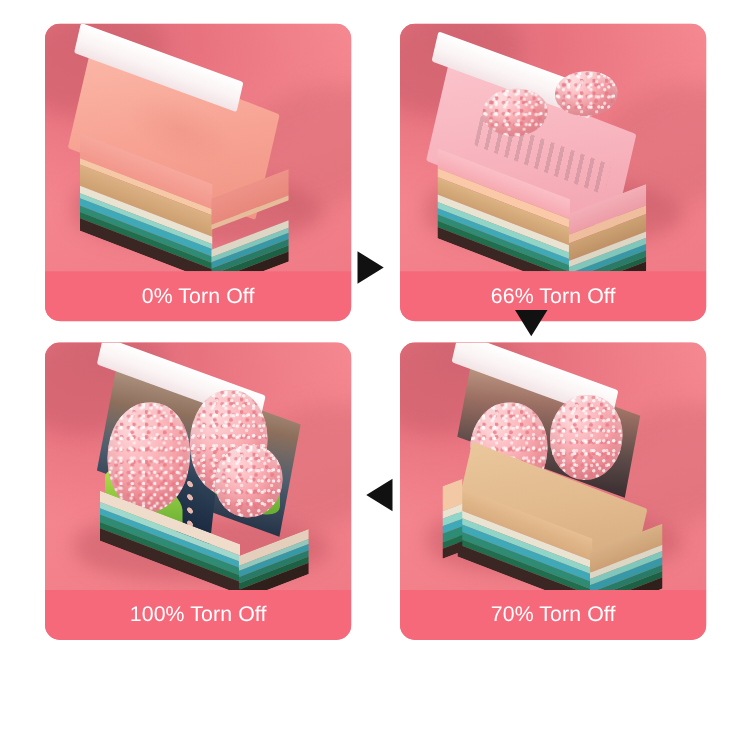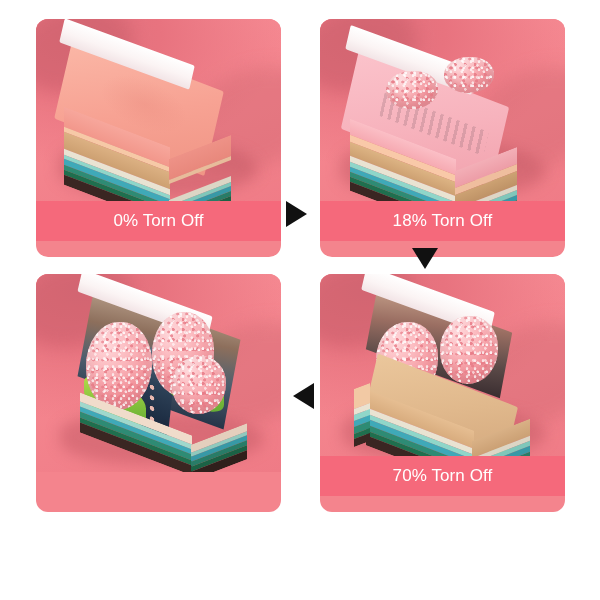--- a/index.html
+++ b/index.html
@@ -184,21 +184,21 @@
   .grass {
     position: absolute;
     border-radius: 30% 40% 35% 45%;
     background: linear-gradient(160deg, #BEE34B 0%, #8CC63F 45%, #5FA832 100%);
   }
 
   
   .caption {
     position: absolute;
     left: 0;
-    bottom: 16px;
+    bottom: 0;
     width: 100%;
     height: 40px;
     background: #F5697B;
     display: flex;
     align-items: center;
     justify-content: center;
   }
 
   .caption-text {
     color: #ffffff;
@@ -343,21 +343,21 @@
             <div class="layer" style="height:8%;  background:#DCD6C5;"></div>
             <div class="layer" style="height:7%;  background:#7FC7BA;"></div>
             <div class="layer" style="height:7%;  background:#3799A6;"></div>
             <div class="layer" style="height:7%;  background:#287C67;"></div>
             <div class="layer" style="height:6%;  background:#1B6245;"></div>
             <div class="layer" style="height:11%; background:#30201C;"></div>
           </div>
         </div>
       </div>
       <div class="caption">
-        <span class="caption-text">18% Torn Off</span>
+        <span class="caption-text">66% Torn Off</span>
       </div>
     </div>
 
     <div class="panel p3">
       <div class="photo">
         <div class="backdrop-shadow bs-left"></div>
         <div class="backdrop-shadow bs-right"></div>
 
         <div class="pad-shadow" style="left:24px; top:138px; width:204px; height:52px;"></div>
 
@@ -405,20 +405,23 @@
           <div class="stack-side" style="left:155px; top:160px; width:56px; height:36px;
                       transform: skewY(-21deg);">
             <div class="layer" style="height:22%; background:#E4CFBD;"></div>
             <div class="layer" style="height:12%; background:#8FC9BD;"></div>
             <div class="layer" style="height:14%; background:#3799A6;"></div>
             <div class="layer" style="height:14%; background:#287C67;"></div>
             <div class="layer" style="height:12%; background:#1B6245;"></div>
             <div class="layer" style="height:26%; background:#30201C;"></div>
           </div>
         </div>
+      </div>
+      <div class="caption">
+        <span class="caption-text">100% Torn Off</span>
       </div>
     </div>
 
     <div class="panel p4">
       <div class="photo">
         <div class="backdrop-shadow bs-left"></div>
         <div class="backdrop-shadow bs-right"></div>
 
         <div class="pad-shadow" style="left:22px; top:132px; width:204px; height:54px;"></div>
 

